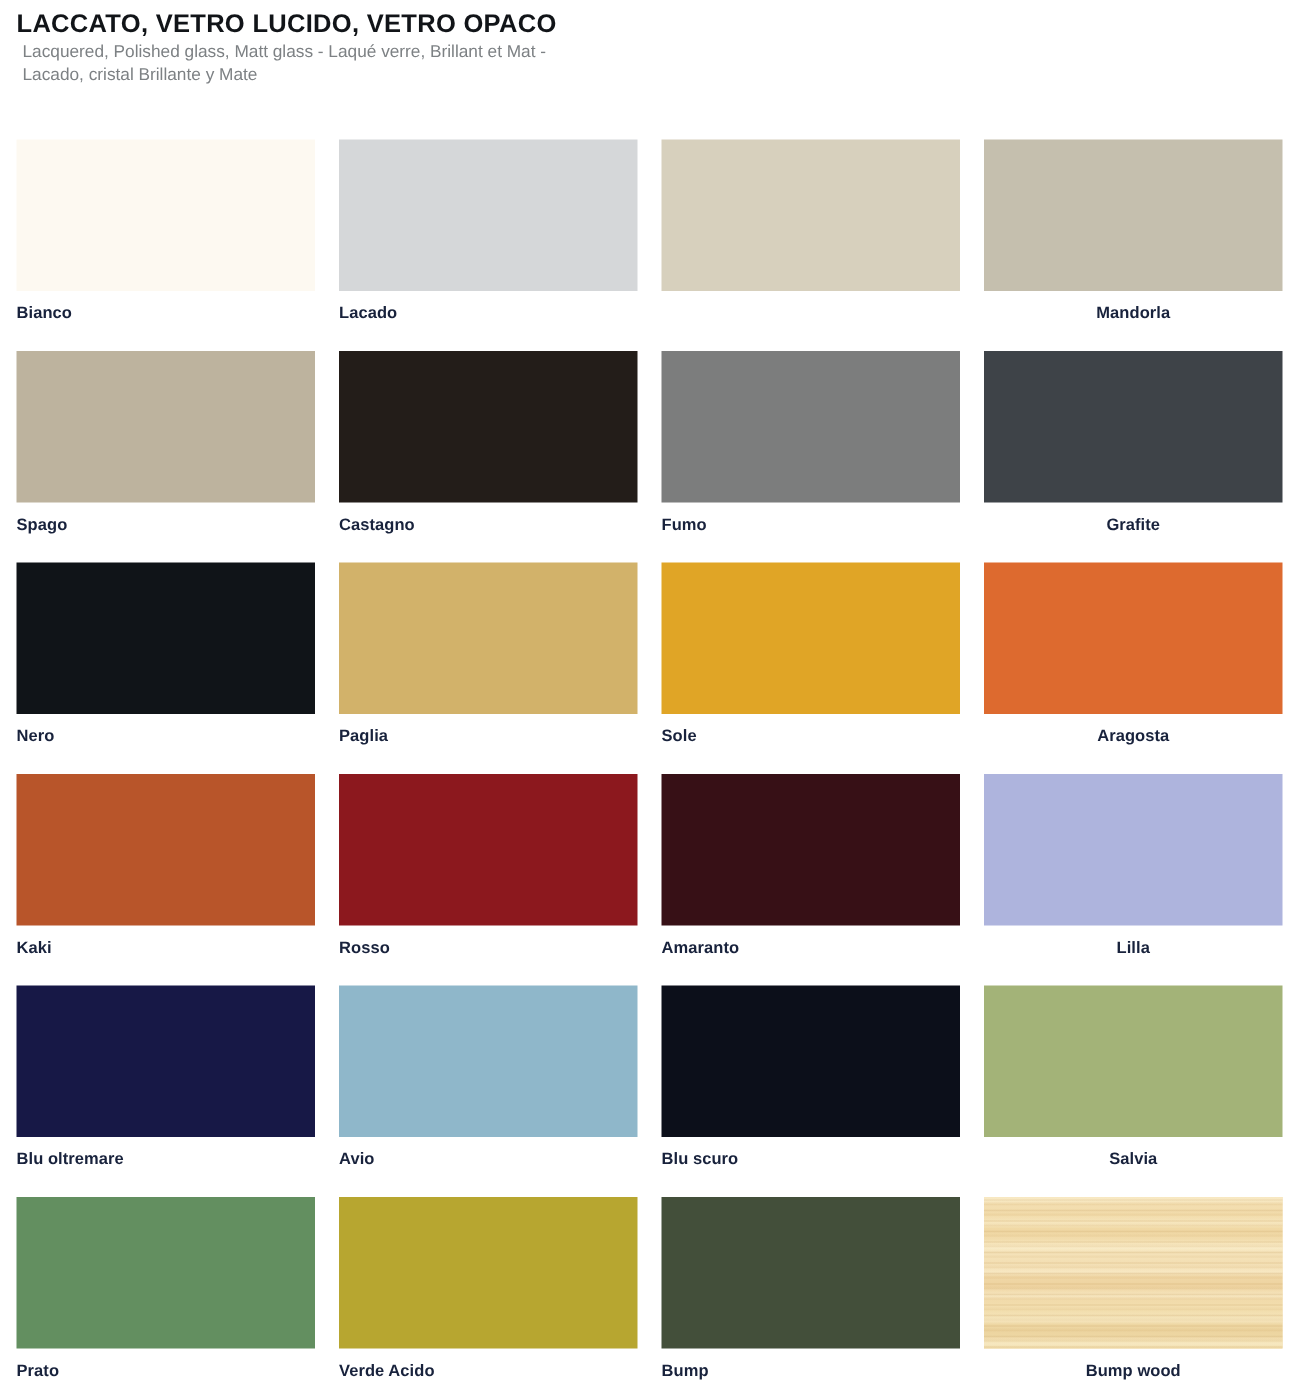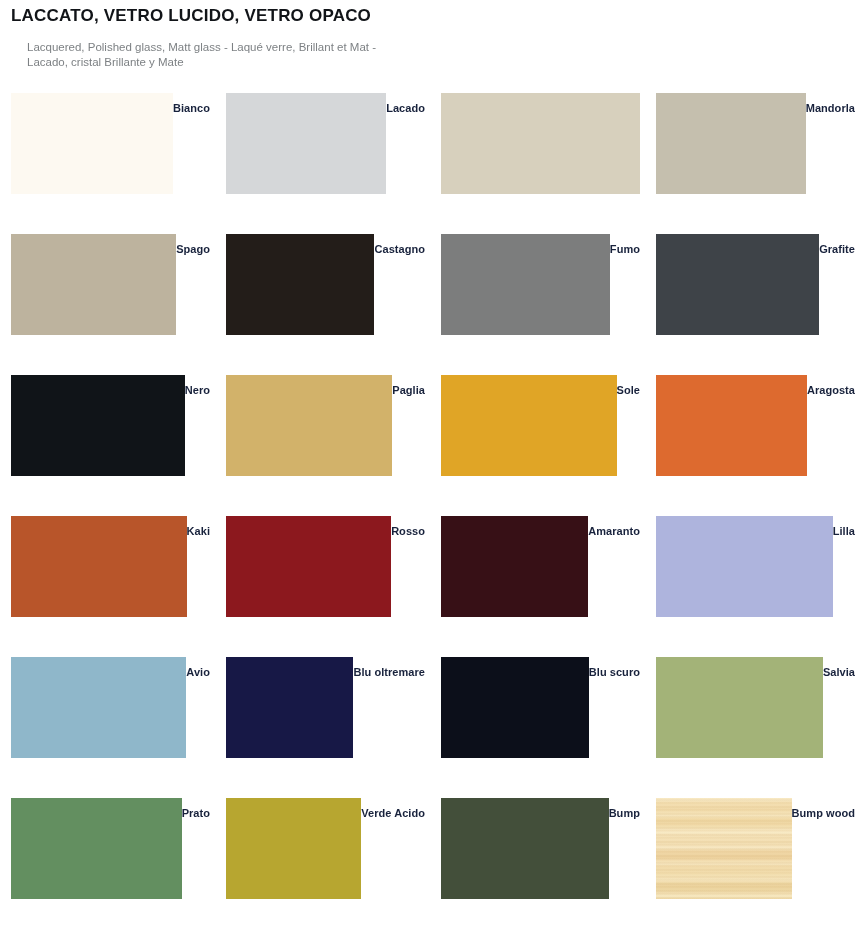--- a/index.html
+++ b/index.html
@@ -36,43 +36,44 @@
     color: #111418;
     line-height: 16px;
     margin: 0 0 3px 0;
     white-space: nowrap;
   }
   .header-subtitle {
     font-size: 11.5px;
     font-weight: normal;
     color: #7d8184;
     line-height: 15px;
-    margin: 16px;
+    margin: 4px;
     max-width: 370px;
   }
 
   
   .grid {
     position: absolute;
     left: 11px;
     top: 93px;
     width: 880px;   
   }
   .grid-row {
     display: flex;
     height: 141px;
   }
   .cell {
     width: 199px;
     margin-right: 16px;
     display: flex;
-    flex-direction: row;
+    flex-direction: column;
   }
   .cell:last-child {
     margin-right: 0;
+    align-items: center;
   }
   .swatch {
     width: 199px;
     height: 101px;
     display: block;
   }
   .cell-label {
     font-size: 11px;
     font-weight: bold;
     color: #18223c;
@@ -191,28 +192,28 @@
           <div class="swatch" style="background: rgb(55, 16, 22);"></div>
           <div class="cell-label">Amaranto</div>
         </div>
         <div class="cell">
           <div class="swatch" style="background: rgb(174, 180, 221);"></div>
           <div class="cell-label">Lilla</div>
         </div>
       </div>
       <div class="grid-row">
         <div class="cell">
+          <div class="swatch" style="background: rgb(23, 24, 70);"></div>
+          <div class="cell-label">Blu oltremare</div>
+        </div>
+        <div class="cell">
           <div class="swatch" style="background: rgb(143, 183, 202);"></div>
           <div class="cell-label">Avio</div>
         </div>
         <div class="cell">
-          <div class="swatch" style="background: rgb(23, 24, 70);"></div>
-          <div class="cell-label">Blu oltremare</div>
-        </div>
-        <div class="cell">
           <div class="swatch" style="background: rgb(12, 15, 26);"></div>
           <div class="cell-label">Blu scuro</div>
         </div>
         <div class="cell">
           <div class="swatch" style="background: rgb(163, 179, 120);"></div>
           <div class="cell-label">Salvia</div>
         </div>
       </div>
       <div class="grid-row">
         <div class="cell">

